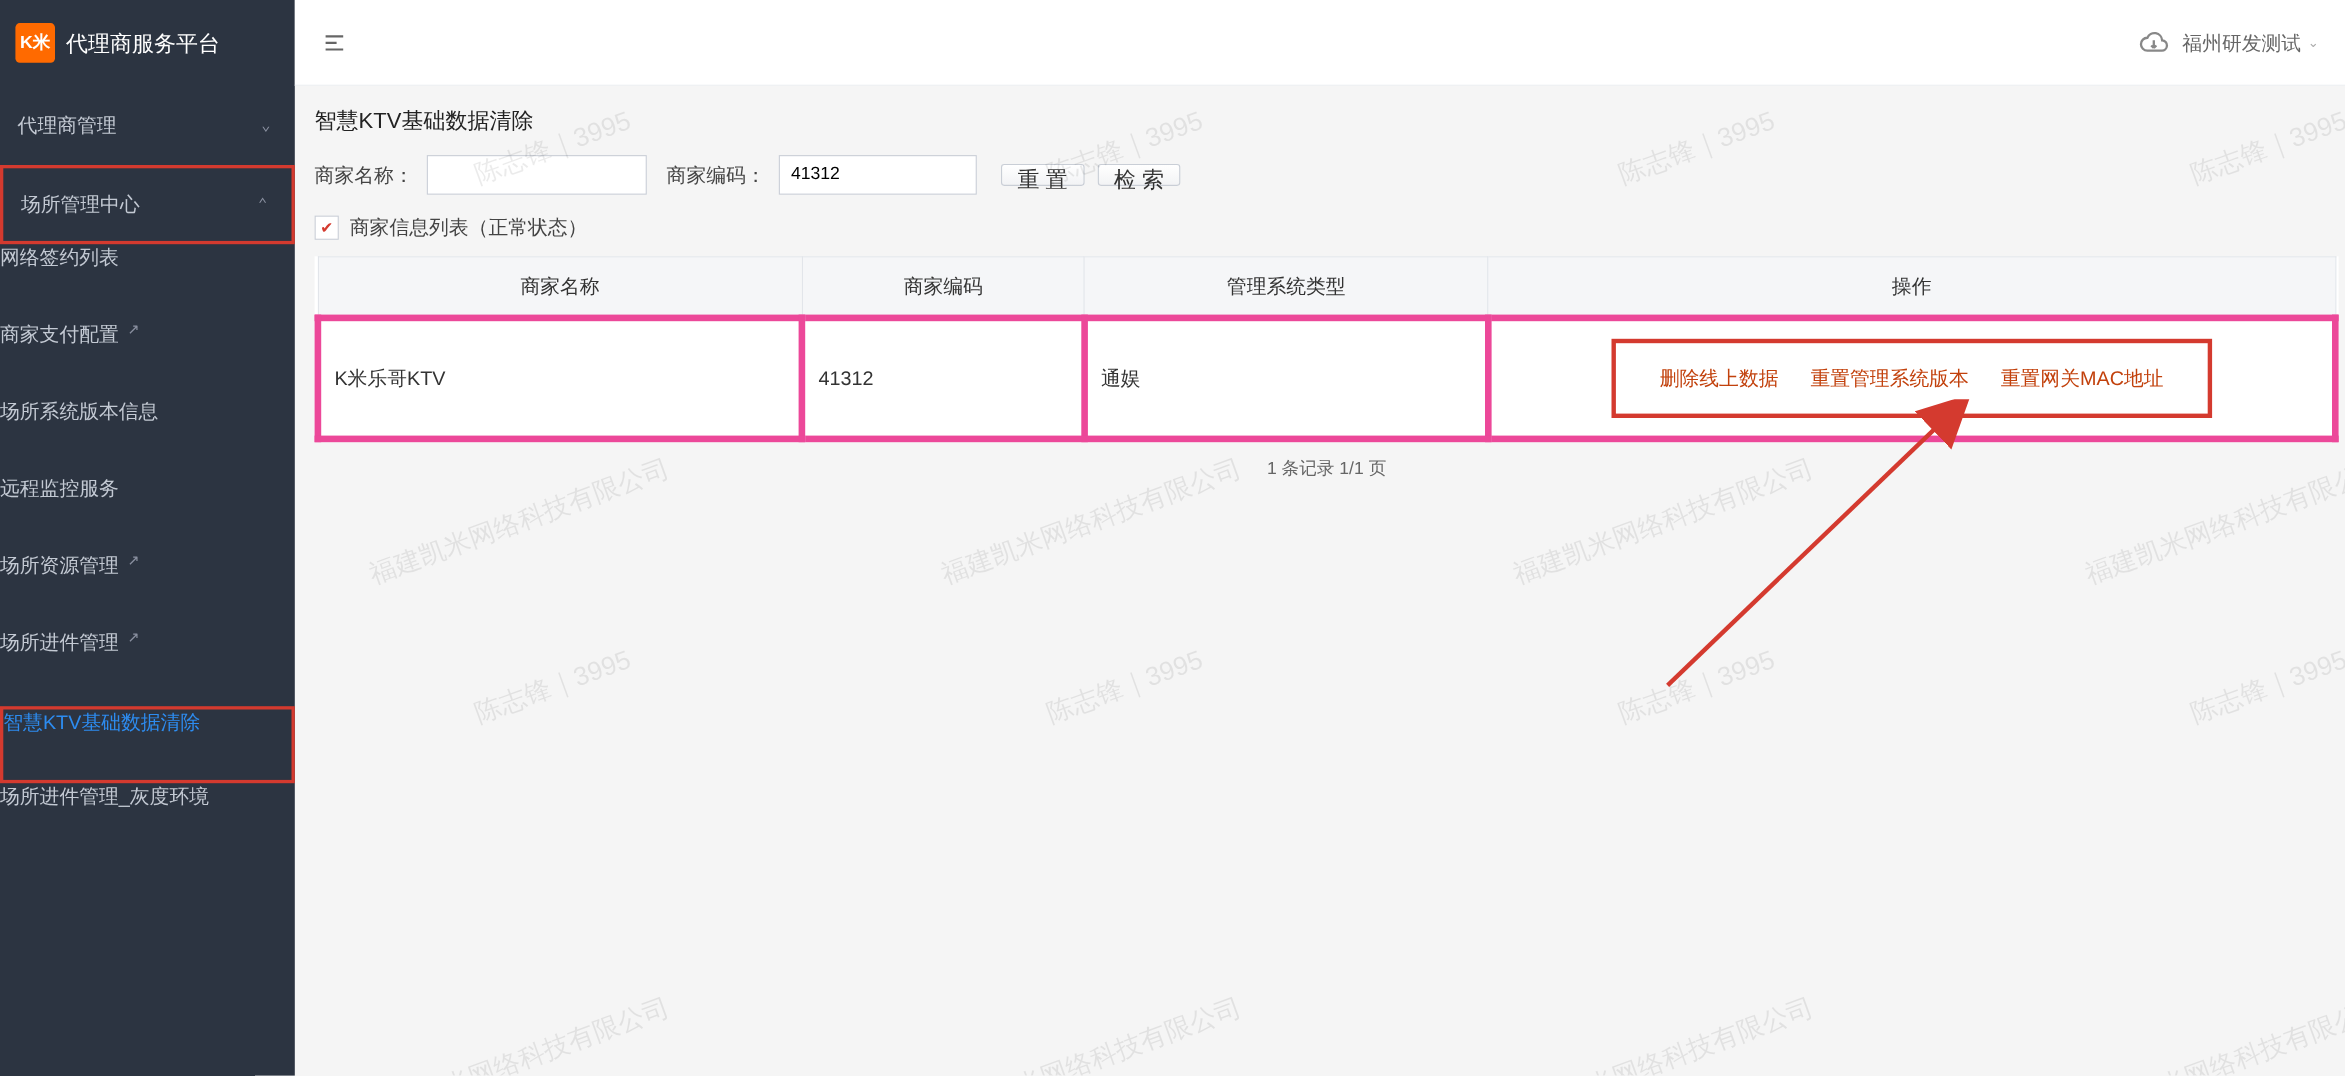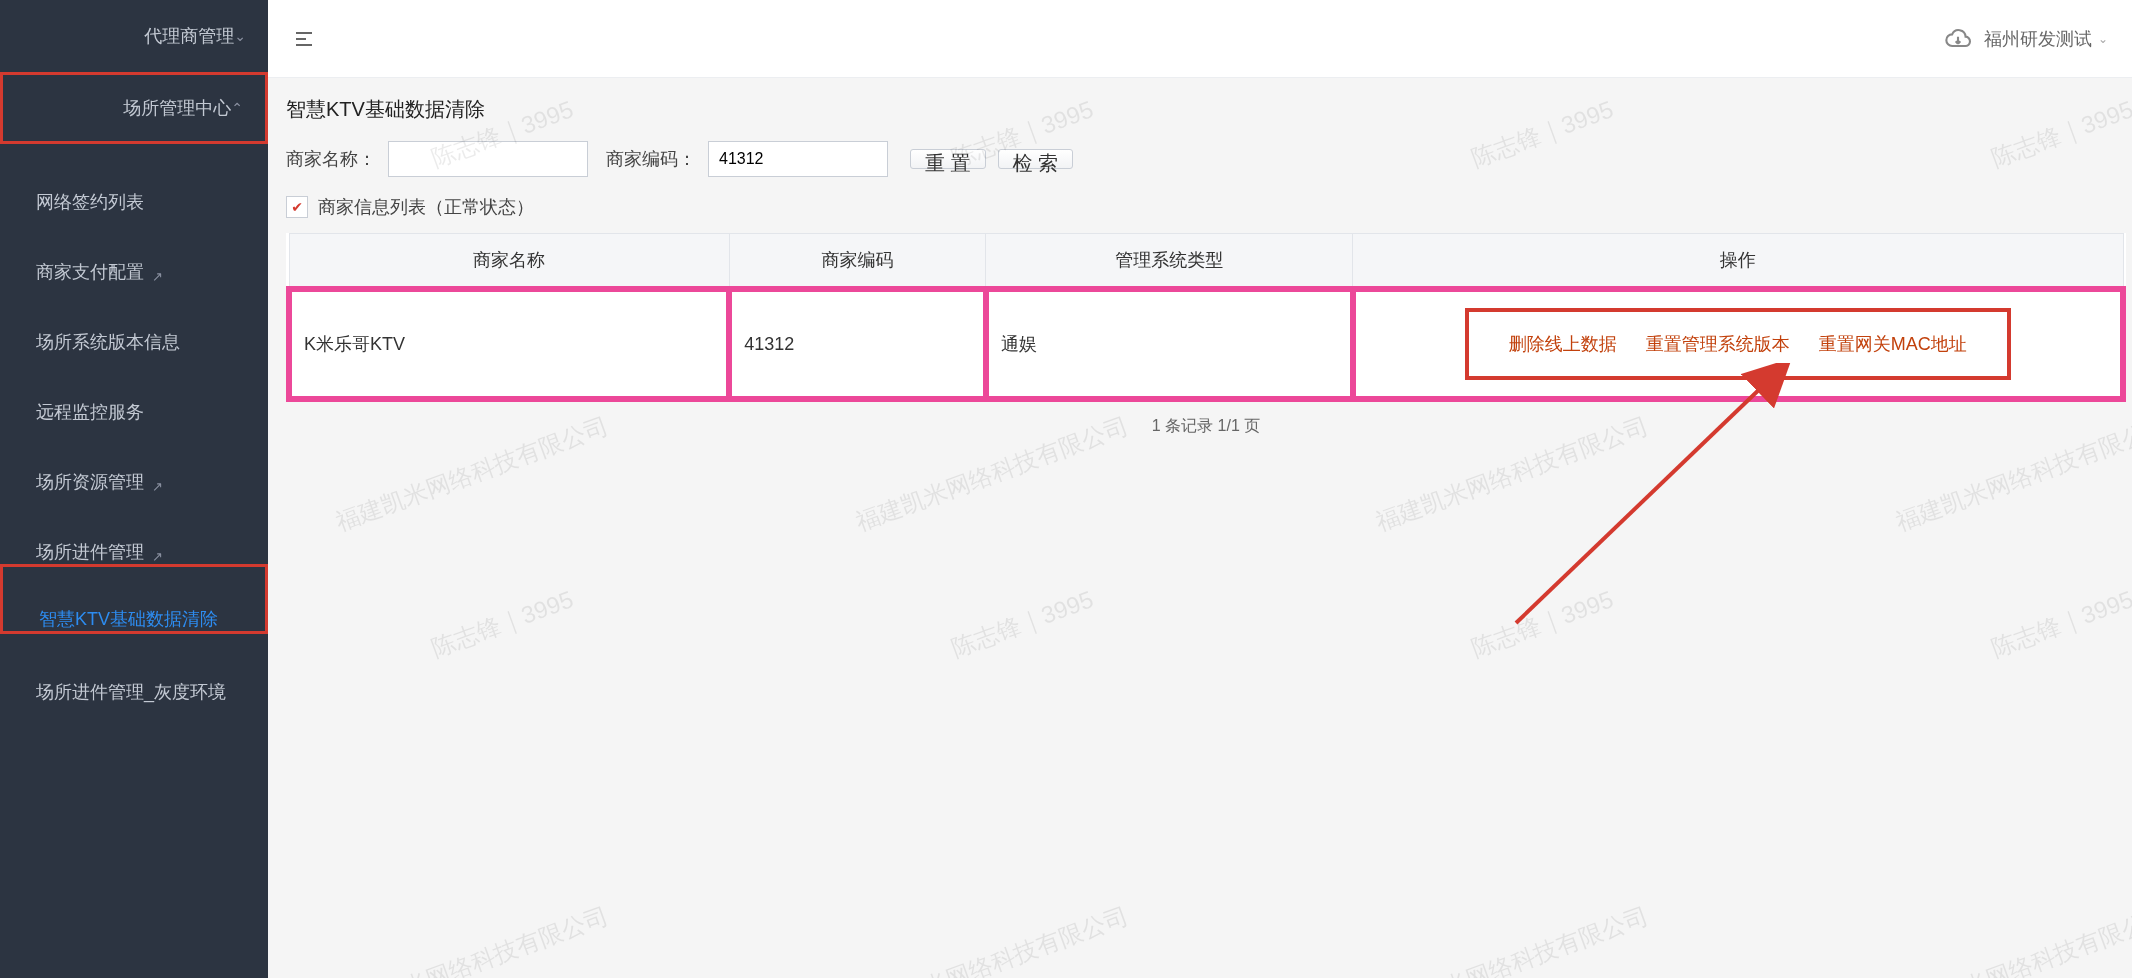--- a/index.html
+++ b/index.html
@@ -4,23 +4,23 @@
 <style>
   * { box-sizing: border-box; margin:0; padding:0; }
   html,body { width:2132px; height:978px; font-family: "Microsoft YaHei", Arial, sans-serif; font-size:18px; color:#333; background:#f5f5f5; overflow:hidden; }
   .app { display:flex; width:100%; height:100%; }
 
   
   .sidebar { width:268px; background:#2c3441; color:#c3c9d3; flex-shrink:0; height:100%; }
   .brand { height:78px; display:flex; align-items:center; padding-left:14px; gap:10px; }
   .brand-logo { width:36px; height:36px; background:#ff6a00; color:#fff; font-weight:bold; display:flex; align-items:center; justify-content:center; border-radius:4px; font-size:16px; }
   .brand-title { color:#fff; font-size:20px; }
-  .side-group { height:72px; display:flex; align-items:center; padding:0 22px 0 16px; justify-content:flex-end; color:#c3c9d3; cursor:pointer; }
+  .side-group { height:72px; display:flex; align-items:center; padding:0 22px 0 16px; justify-content:space-between; color:#c3c9d3; cursor:pointer;font-family:Liberation Mono, monospace; }
   .side-group .chev { font-size:14px; color:#8a90a0; }
-  .side-item { height:70px; display:flex; align-items:flex-end; padding-left:36px; gap:8px; color:#c3c9d3; cursor:pointer; font-size:18px; }
+  .side-item { height:70px; display:flex; align-items:flex-start; gap:8px; color:#c3c9d3; cursor:pointer; font-size:18px; }
   .side-item.active { color:#2d8cf0; }
   .side-item .ext-icon { font-size:13px; color:#8a90a0; }
   .hl-box { border:3px solid #d43a2f; }
 
   
   .main { flex:1; display:flex; flex-direction:column; height:100%; }
   .topbar { height:78px; background:#fff; border-bottom:1px solid #eceef1; display:flex; align-items:center; justify-content:space-between; padding:0 24px; }
   .tb-left { display:flex; align-items:center; gap:14px; }
   .tb-right { display:flex; align-items:center; gap:12px; color:#666; }
   .collapse-icon { width:24px; height:24px; display:flex; flex-direction:row; align-items:center; cursor:pointer; }
@@ -55,20 +55,24 @@
   
   .watermark { position:absolute; inset:0; pointer-events:none; overflow:hidden; }
   .wm { position:absolute; color:rgba(0,0,0,0.08); font-size:24px; transform:rotate(-20deg); white-space:nowrap; }
 </style>
 </head>
 <body>
 
 <div class="app">
 
   <div class="sidebar">
+    <div class="brand">
+      <div class="brand-logo">K米</div>
+      <div class="brand-title">代理商服务平台</div>
+    </div>
 
     <div class="side-group">
       <span>代理商管理</span>
       <span class="chev">⌄</span>
     </div>
 
     <div class="side-group hl-box">
       <span>场所管理中心</span>
       <span class="chev">⌃</span>
     </div>

